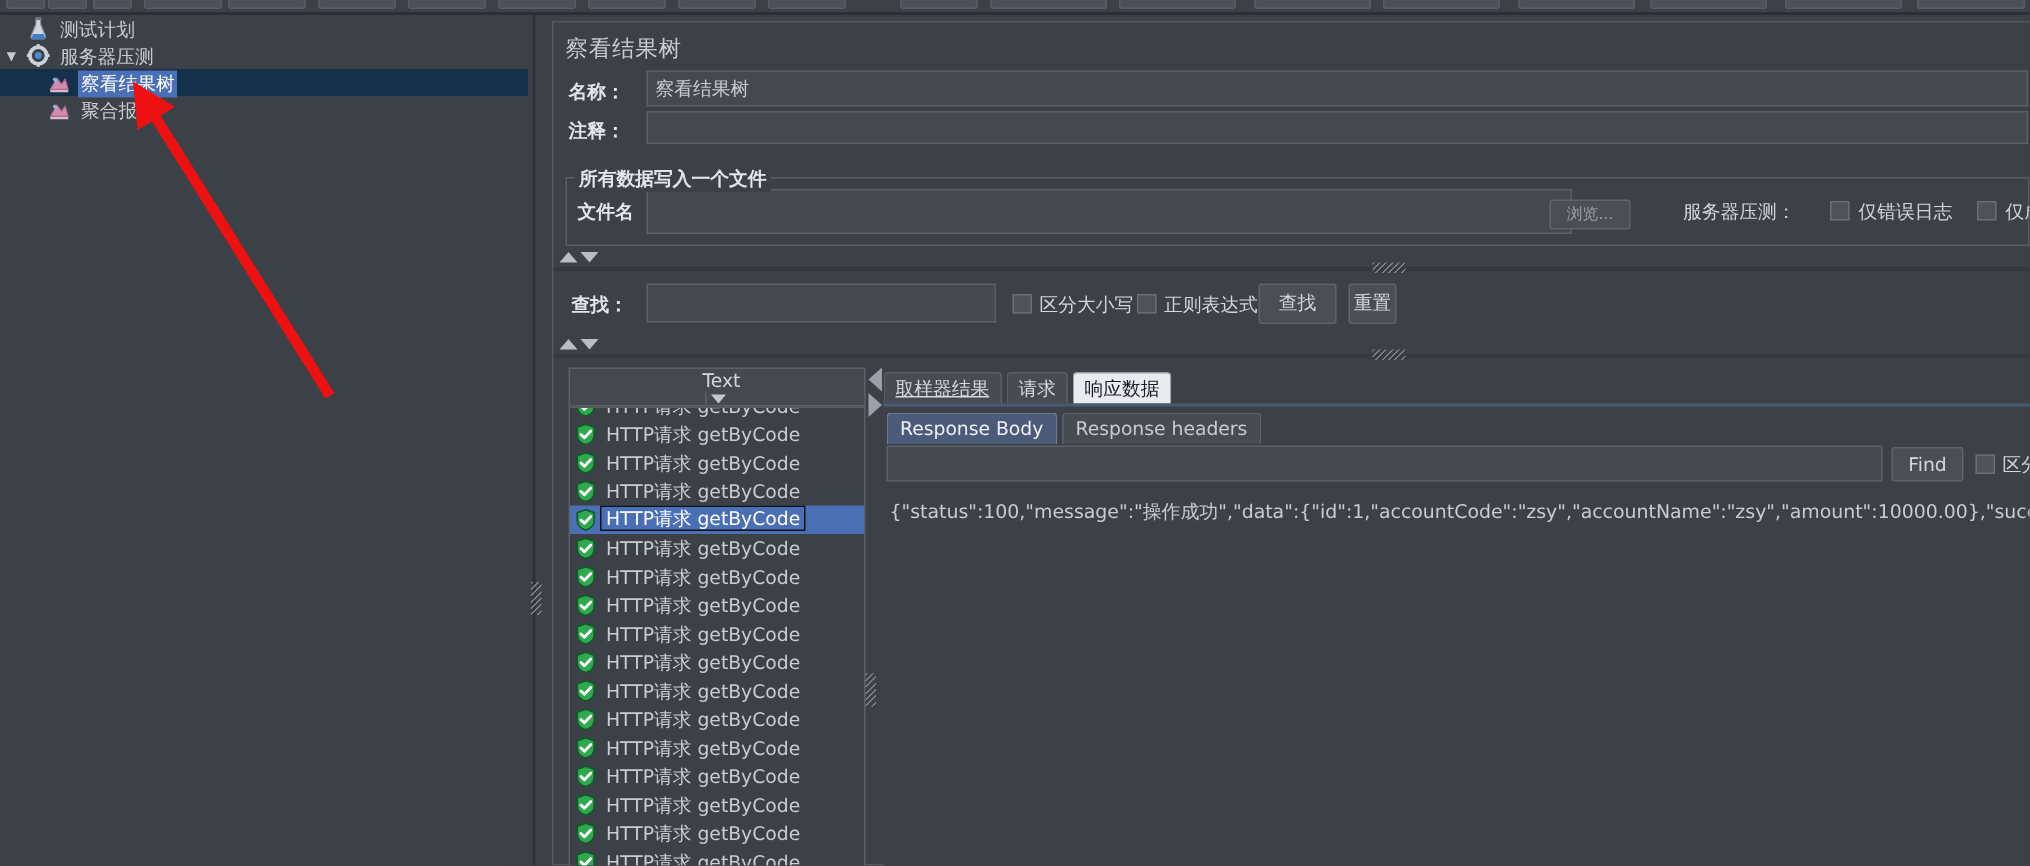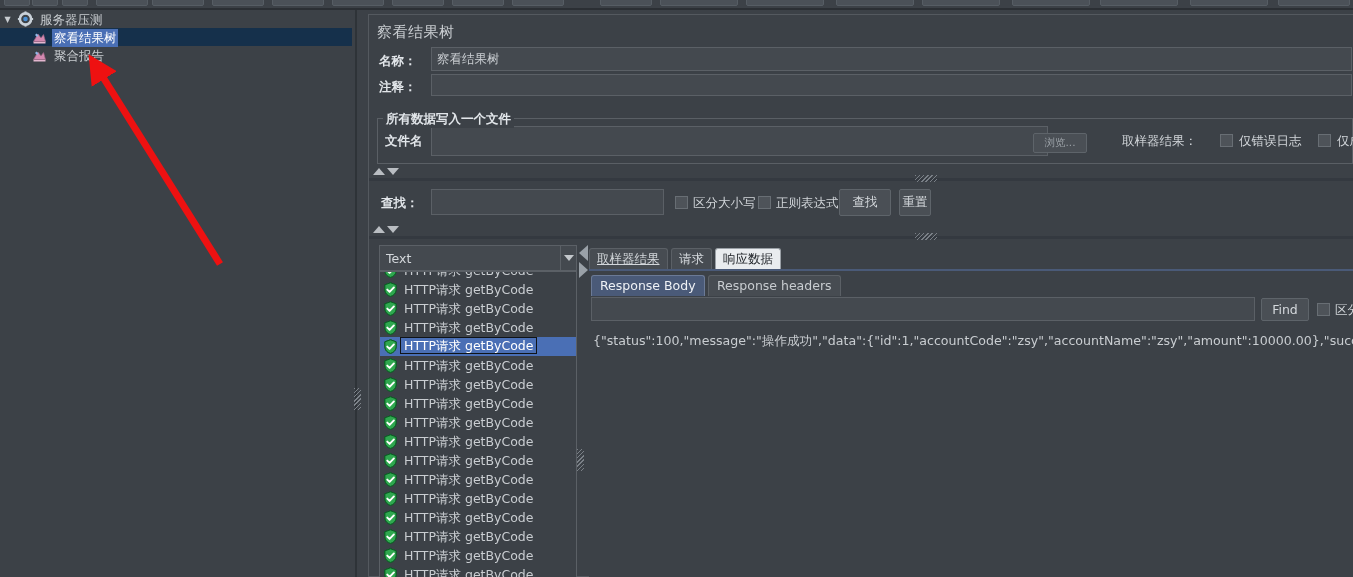--- a/index.html
+++ b/index.html
@@ -210,20 +210,31 @@
     <div class="tb-seg" style="left:922px;width:78px;"></div>
     <div class="tb-seg" style="left:1012px;width:78px;"></div>
     <div class="tb-seg" style="left:1100px;width:78px;"></div>
     <div class="tb-seg" style="left:1190px;width:78px;"></div>
     <div class="tb-seg" style="left:1278px;width:72px;"></div>
     <div class="tb-sep"></div>
   </div>
 
   <div id="tree-panel">
 
+    <div class="tree-row" style="padding-left:2px;">
+      <span class="tree-toggle"></span>
+      <span class="tree-ico">
+        <svg width="17" height="16" viewBox="0 0 17 16">
+          <path d="M7 1h3v4.2l3.2 7.6c.4 1-.3 2.2-1.4 2.2H5.2c-1.1 0-1.8-1.2-1.4-2.2L7 5.2V1z" fill="#cfd6dd" stroke="#8f979f" stroke-width=".8"></path>
+          <rect x="6.3" y="1" width="4.4" height="1.4" fill="#6d7780"></rect>
+          <path d="M5.1 11.6h6.8l1 2.4c.2.6-.1 1-.7 1H4.8c-.6 0-.9-.4-.7-1l1-2.4z" fill="#3f7fd0"></path>
+        </svg>
+      </span>
+      <span class="tree-label">测试计划</span>
+    </div>
 
     <div class="tree-row" style="padding-left:2px;">
       <span class="tree-toggle">▼</span>
       <span class="tree-ico">
         <svg width="17" height="16" viewBox="0 0 17 16">
           <g transform="translate(8.5,8)">
             <circle r="5.6" fill="none" stroke="#c9d1d9" stroke-width="2.6"></circle>
             <circle r="2.3" fill="#4a8fd4"></circle>
             <g fill="#c9d1d9">
               <rect x="-1" y="-7.6" width="2" height="3"></rect>
@@ -283,21 +294,21 @@
       <div class="lbl-b" style="position:absolute;left:14px;top:96px;background:#3c4147;padding:0 3px;z-index:2;font-family:Liberation Serif, serif;">所有数据写入一个文件</div>
       <div class="grp-line" style="left:8px;top:103px;width:8px;"></div>
       <div class="grp-line" style="left:122px;top:103px;width:861px;"></div>
       <div class="grp-vline" style="left:8px;top:103px;height:45px;"></div>
       <div class="grp-vline" style="left:983px;top:103px;height:45px;"></div>
       <div class="grp-line" style="left:8px;top:148px;width:976px;"></div>
 
       <div class="lbl-b" style="position:absolute;left:16px;top:118px;">文件名</div>
       <div class="tfield" style="position:absolute;left:62px;top:111px;width:617px;height:30px;"></div>
       <div class="btn small" style="position:absolute;left:664px;top:118px;width:54px;height:20px;">浏览...</div>
-      <div class="lbl" style="position:absolute;left:753px;top:118px;">取样器结果：</div>
+      <div class="lbl" style="position:absolute;left:753px;top:118px;">服务器压测：</div>
       <span class="cbx" style="position:absolute;left:851px;top:119px;"></span>
       <div class="lbl" style="position:absolute;left:870px;top:118px;">仅错误日志</div>
       <span class="cbx" style="position:absolute;left:949px;top:119px;"></span>
       <div class="lbl" style="position:absolute;left:968px;top:118px;">仅成</div>
 
       <div class="collapse-ctl" style="left:4px;top:153px;">
         <span class="tri up"></span><span class="tri down"></span>
       </div>
       <div class="hsplit-bar" style="left:0px;top:163px;width:985px;"></div>
       <div class="hgrip" style="left:546px;top:160px;"></div>
@@ -310,21 +321,21 @@
       <div class="lbl" style="position:absolute;left:407px;top:180px;">正则表达式</div>
       <div class="btn" style="position:absolute;left:470px;top:174px;width:52px;height:27px;">查找</div>
       <div class="btn" style="position:absolute;left:530px;top:174px;width:32px;height:27px;">重置</div>
 
       <div class="collapse-ctl" style="left:4px;top:211px;">
         <span class="tri up"></span><span class="tri down"></span>
       </div>
       <div class="hsplit-bar" style="left:0px;top:221px;width:985px;"></div>
       <div class="hgrip" style="left:546px;top:218px;"></div>
 
-      <div class="combo" style="left:10px;top:230px;width:198px;height:26px;">
+      <div class="combo" style="left:10px;top:230px;width:198px;height:26px;flex-direction:column;">
         <span class="txt">Text</span>
         <span class="arrow-box">
           <span class="arrow"></span>
         </span>
       </div>
 
       <div id="results-list" style="left:10px;top:256px;width:198px;height:307px;">
         <div id="results-rows" style="position:absolute;left:0;top:-11px;width:196px;">
             <div class="res-row"><svg class="shield" width="15" height="15" viewBox="0 0 15 15">
                 <path d="M7.5 .8l5.6 2v5c0 3.4-2.5 5.8-5.6 6.6C4.4 13.6 1.9 11.2 1.9 7.8v-5z" fill="#2fa84f" stroke="#0d5c25" stroke-width="1"></path>

